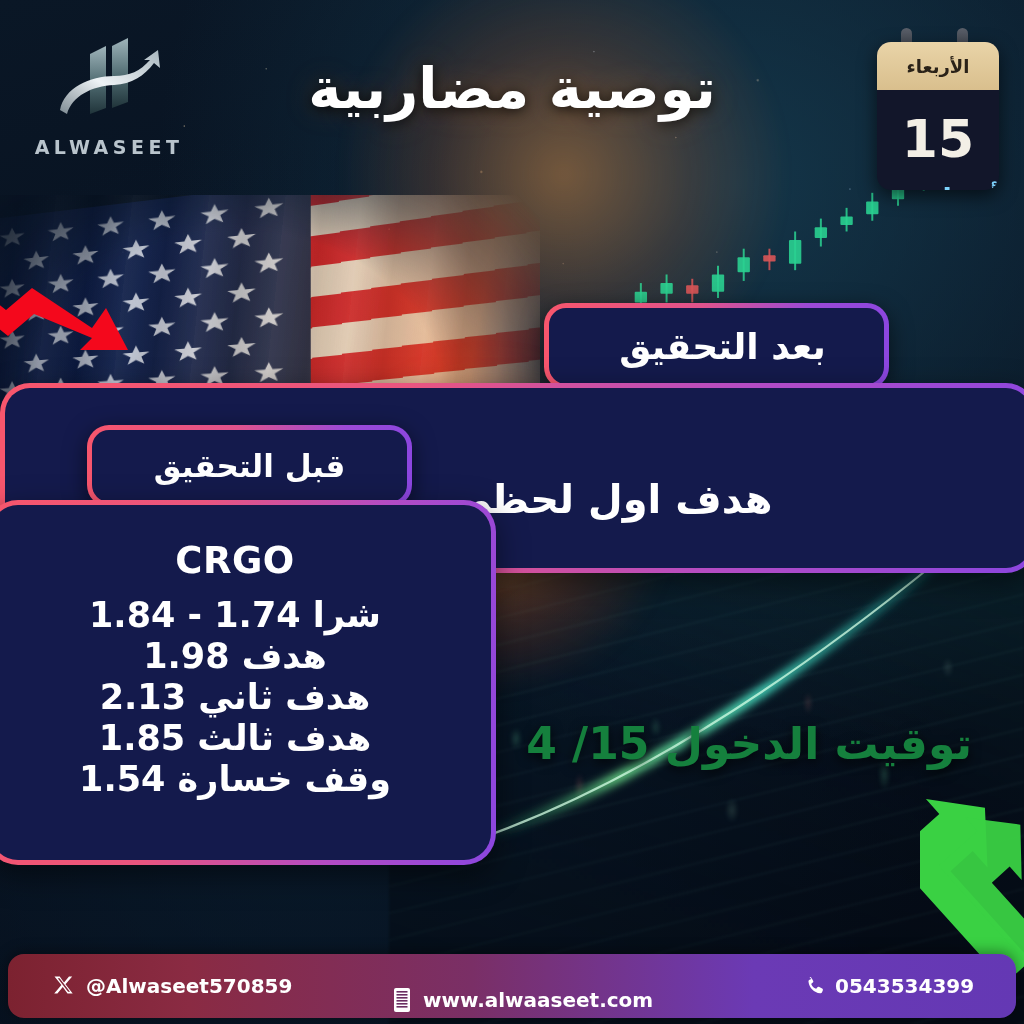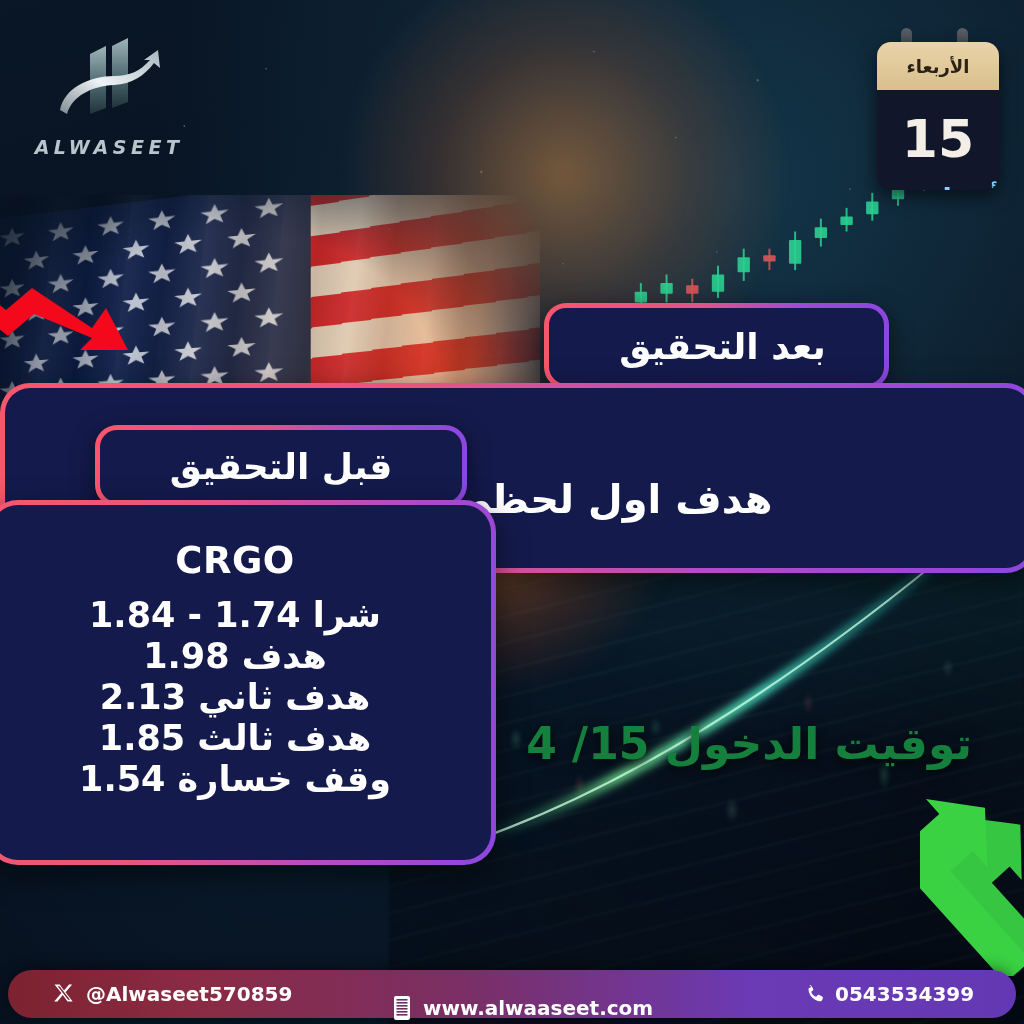--- a/index.html
+++ b/index.html
@@ -109,21 +109,21 @@
       radial-gradient(7px 14px at 88% 40%, rgba(200,255,230,.14), transparent 70%);
     filter:blur(2px);
   }
   .green-swoosh{
     position:absolute;right:-40px;bottom:150px;width:600px;height:330px;
     pointer-events:none;
   }
 
   
   .logo{
-    position:absolute;left:34px;top:32px;width:150px;height:130px;font-style:italic;
+    position:absolute;left:34px;top:32px;width:150px;height:130px;
   }
   .logo-word{
     position:absolute;left:0;top:104px;width:150px;
     text-align:center;color:#b9c4cc;
     font-size:19px;letter-spacing:4.5px;font-weight:700;
   }
 
   
   .title{
     position:absolute;left:0;right:0;top:56px;
@@ -206,22 +206,22 @@
     border-radius:30px;
   }
   #panel-after .ptext{
     position:absolute;right:0;left:0;top:88px;text-align:center;
     font-size:40px;font-weight:800;
     padding-right:20px;
   }
 
   
   #hdr-before{
-    left:95px;top:425px;width:372px;height:82px;
-    font-size:36px;
+    left:87px;top:425px;width:325px;height:82px;
+    font-size:31px;
     background-image:linear-gradient(#141a4c,#141a4c),linear-gradient(95deg,#f8566c 0%,#e0538c 45%,#9c4ad6 78%,#8b46e0 100%);
   }
   #panel-before{
     left:-14px;top:500px;width:510px;height:365px;
     border-radius:32px;
   }
   .before-list{
     position:absolute;inset:0;
     padding:34px 40px 0 28px;
     text-align:center;
@@ -234,22 +234,22 @@
 
   
   .entry-time{
     position:absolute;right:52px;top:718px;
     color:#15803d;font-size:44px;font-weight:800;direction:rtl;
     text-shadow:0 3px 12px rgba(0,0,0,.8);
   }
 
   
   .footer{
-    position:absolute;left:8px;right:8px;bottom:6px;height:48px;
-    border-radius:25px;
+    position:absolute;left:8px;right:8px;bottom:6px;height:64px;
+    border-radius:16px;
     background:linear-gradient(90deg,#7c2230 0%,#8a2b43 18%,#7a2f66 46%,#6b3ab5 74%,#6438b4 100%);
     display:flex;align-items:center;
     box-shadow:0 -2px 14px rgba(0,0,0,.4);
   }
   .f-item{
     display:flex;align-items:center;gap:10px;
     color:#fff;font-size:20px;font-weight:800;
     direction:ltr;
   }
   #f-x{position:absolute;left:44px;}
@@ -395,20 +395,21 @@
             <stop offset="100%" stop-color="#a9b7be"></stop>
         </linearGradient>
       </defs>
       <polygon points="56,22 72,14 72,76 56,82" fill="url(#barg)"></polygon>
       <polygon points="78,14 94,6 94,70 78,76" fill="url(#barg)"></polygon>
       <path d="M26,78 C30,56 56,44 80,44 C96,44 106,39 116,28 L110,28 L124,18 L126,36 L120,31 C110,44 98,52 80,53 C58,54 38,64 33,82 Z" fill="url(#arrg)"></path>
     </svg>
     <div class="logo-word">ALWASEET</div>
   </div>
 
+  <div class="title">توصية مضاربية</div>
 
   <div class="cal">
     <div class="cal-rings">
       <div class="cal-ring l"></div>
       <div class="cal-ring r"></div>
     </div>
     <div class="cal-body">
       <div class="cal-head">الأربعاء</div>
       <div class="cal-day">15</div>
       <div class="cal-month">أبريل</div>

